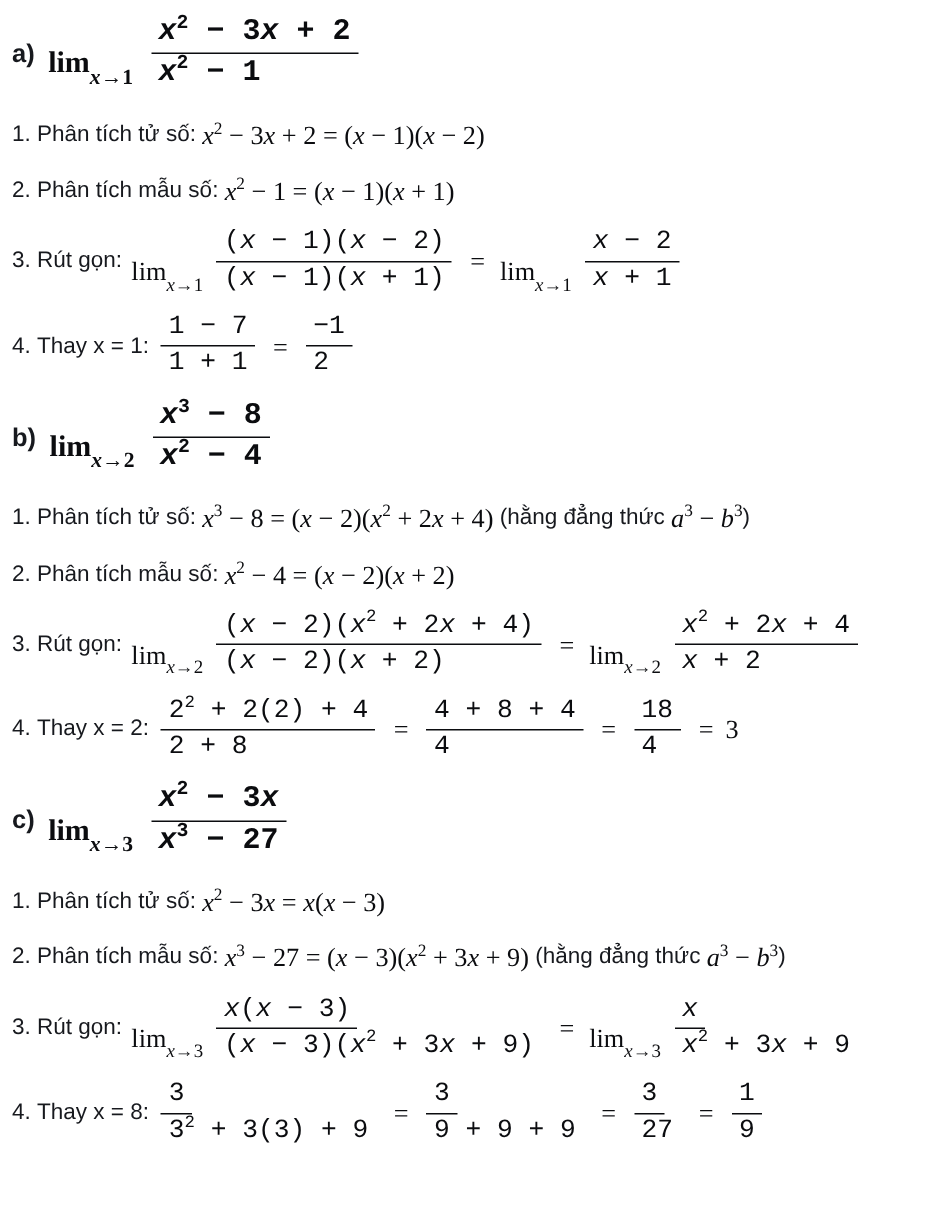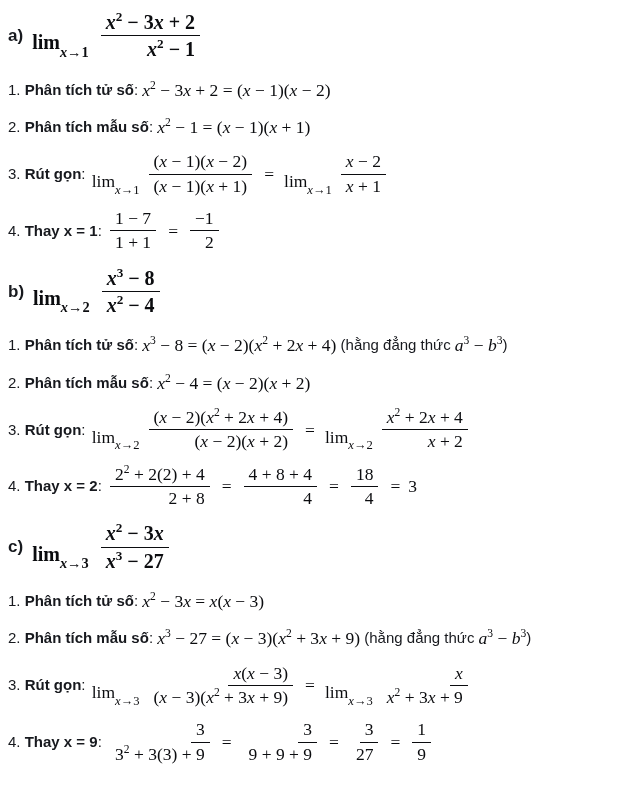--- a/index.html
+++ b/index.html
@@ -20,31 +20,31 @@
   .phead .lim{ font-size:20px; font-weight:700; }
   .phead .lims{ font-weight:700; }
   .phead .frac{ font-size:20px; font-weight:700; margin-left:7px; }
   .phead .fnum{ border-bottom-width:1.6px; }
   
   .step{
     display:flex; align-items:center; flex-wrap:nowrap;
     margin-bottom:11px; font-size:15px; line-height:1.5;
   }
   .sans{ white-space:pre; }
-  .bold{ font-weight:700; }
+  .bold{ font-weight:400; }
   .math{
     font-family:"Liberation Serif","DejaVu Serif",serif;
     font-size:17.5px; color:var(--math); white-space:pre;
   }
   .math i,.frac i,.lim i{ font-style:italic; }
   sup{ font-size:66%; line-height:0; }
   
   .frac{
-    display:inline-flex; flex-direction:column; align-items:flex-end;
-    font-family:Liberation Serif, serif;
+    display:inline-flex; flex-direction:column; align-items:flex-start;
+    font-family:Liberation Mono, monospace;
     font-size:17.5px; color:var(--math);
     margin:0 4px; line-height:1.22; text-align:center;
   }
   .fnum{ padding:0 5px 1px 5px; border-bottom:1.4px solid currentColor; }
   .fden{ padding:1px 5px 0 5px; }
   
   .lim{
     display:inline-flex; flex-direction:row; align-items:center;
     font-family:"Liberation Serif","DejaVu Serif",serif;
     font-size:17.5px; color:var(--math);
@@ -239,21 +239,21 @@
           <span class="limw">lim</span>
           <span class="lims"><i>x</i>→3</span>
         </span>
         <span class="frac">
           <span class="fnum"><i>x</i></span>
           <span class="fden"><i>x</i><sup>2</sup> + 3<i>x</i> + 9</span>
         </span>
       </div>
       <div class="step">
         <span class="sans">4. </span>
-        <span class="sans bold">Thay x = 9</span>
+        <span class="sans bold">Thay x = 8</span>
         <span class="sans">: </span>
         <span class="frac">
           <span class="fnum">3</span>
           <span class="fden">3<sup>2</sup> + 3(3) + 9</span>
         </span>
         <span class="eq">=</span>
         <span class="frac">
           <span class="fnum">3</span>
           <span class="fden">9 + 9 + 9</span>
         </span>

